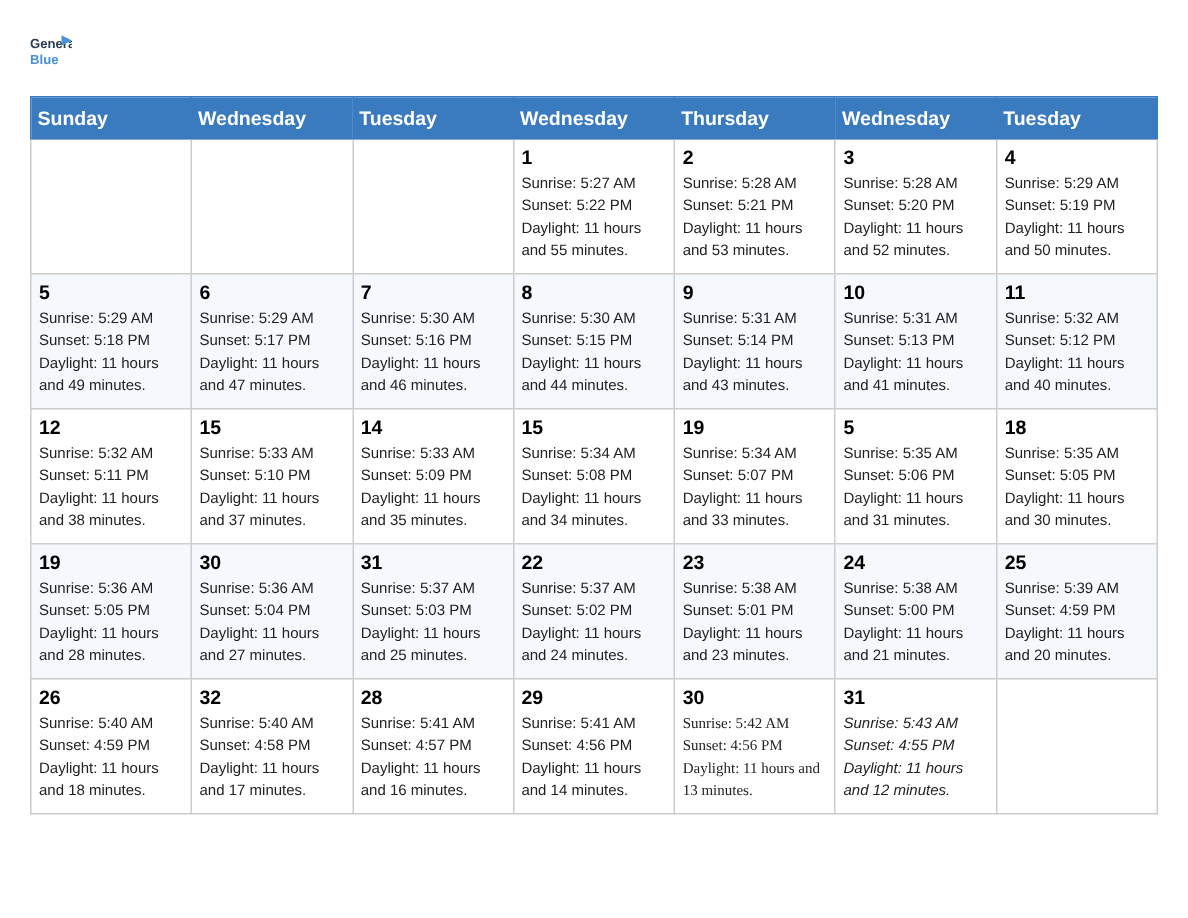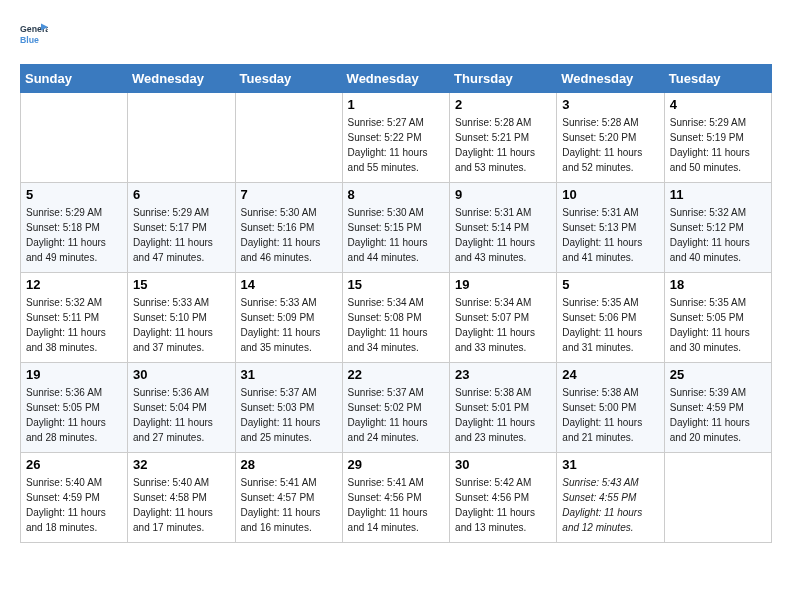--- a/index.html
+++ b/index.html
@@ -296,21 +296,21 @@
 Daylight: 11 hours and 16 minutes.</div>
         </td>
         <td>
           <div class="day-num">29</div>
           <div class="cell-info" style="white-space: pre-line;">Sunrise: 5:41 AM
 Sunset: 4:56 PM
 Daylight: 11 hours and 14 minutes.</div>
         </td>
         <td>
           <div class="day-num">30</div>
-          <div class="cell-info" style="white-space: pre-line;">Sunrise: 5:42 AM
+          <div class="cell-info" style="white-space: pre-line; font-family: Liberation Serif, serif;">Sunrise: 5:42 AM
 Sunset: 4:56 PM
 Daylight: 11 hours and 13 minutes.</div>
         </td>
         <td>
           <div class="day-num">31</div>
           <div class="cell-info" style="white-space: pre-line; font-style: italic;">Sunrise: 5:43 AM
 Sunset: 4:55 PM
 Daylight: 11 hours and 12 minutes.</div>
         </td>
         <td class="empty-cell"></td>

